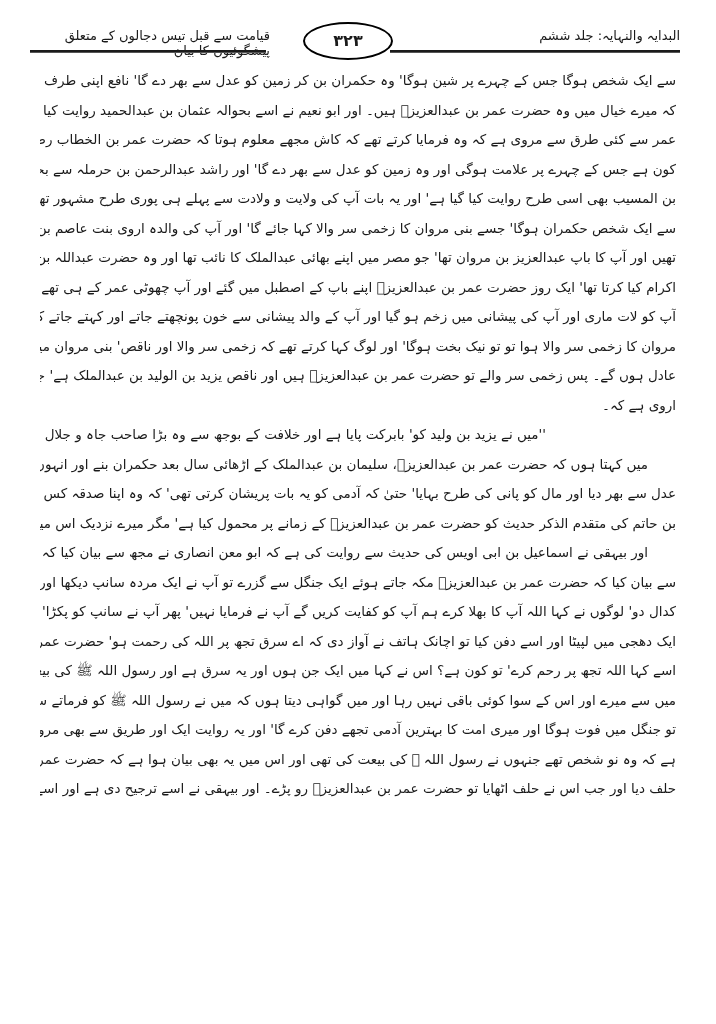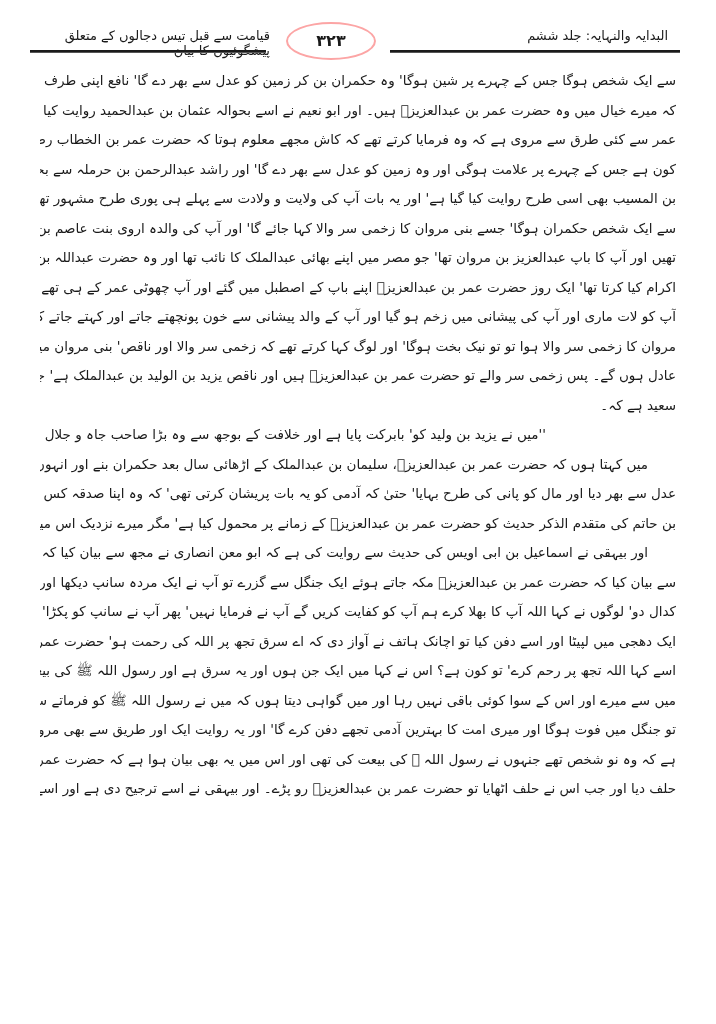--- a/index.html
+++ b/index.html
@@ -1,28 +1,28 @@
 <!DOCTYPE html>
 <html><head>
 <meta charset="utf-8">
 <style>
   html, body { margin: 0; padding: 0; background: #ffffff; }
   body { width: 716px; height: 1024px; position: relative; overflow: hidden;
          font-family: "DejaVu Sans", sans-serif; color: #1a1a1a; }
   .header { position: absolute; top: 22px; left: 30px; width: 650px; height: 36px; }
-  .hdr-right { position: absolute; right: 12px; top: 6px; width: 260px; direction: rtl;
+  .hdr-right { position: absolute; right: 0; top: 6px; width: 260px; direction: rtl;
                font-size: 13px; text-align: right; }
   .hdr-left { position: absolute; left: 0; top: 6px; width: 240px; direction: rtl;
               font-size: 13px; text-align: right; }
   .hdr-line-left { position: absolute; left: 0; top: 28px; width: 236px; height: 2px;
                    background: #1a1a1a; border-bottom: 1px solid #555; }
   .hdr-line-right { position: absolute; right: 0; top: 28px; width: 290px; height: 2px;
                     background: #1a1a1a; border-bottom: 1px solid #555; }
-  .page-num { position: absolute; left: 256px; top: 0; width: 86px; height: 34px;
-              border: 2px solid #fca5a5; border-radius: 50%; text-align: center;
+  .page-num { position: absolute; left: 273px; top: 0; width: 86px; height: 34px;
+              border: 2px solid #000000; border-radius: 50%; text-align: center;
               line-height: 34px; font-size: 16px; font-weight: bold; letter-spacing: 2px; }
   .body-text { position: absolute; top: 66px; left: 40px; width: 636px; direction: rtl;
                text-align: justify; font-family: "DejaVu Sans", sans-serif; font-size: 13.5px; }
   .line { height: 29.5px; line-height: 29.5px; white-space: nowrap; overflow: hidden;
           text-align-last: justify; }
   .line.short { text-align-last: right; }
   .line.indent { padding-right: 28px; }
   .line.quote { padding-right: 130px; text-align-last: right; }
   .line.center { text-align-last: center; padding-left: 80px; }
 </style>
@@ -42,21 +42,21 @@
   <div class="line">کہ میرے خیال میں وہ حضرت عمر بن عبدالعزیزؒ ہیں۔ اور ابو نعیم نے اسے بحوالہ عثمان بن عبدالحمید روایت کیا ہے اور یہ حضرت ابن</div>
   <div class="line">عمر سے کئی طرق سے مروی ہے کہ وہ فرمایا کرتے تھے کہ کاش مجھے معلوم ہوتا کہ حضرت عمر بن الخطاب رضی اللہ عنہ کی اولاد میں سے وہ</div>
   <div class="line">کون ہے جس کے چہرے پر علامت ہوگی اور وہ زمین کو عدل سے بھر دے گا' اور راشد عبدالرحمن بن حرملہ سے بحوالہ حضرت سعید</div>
   <div class="line">بن المسیب بھی اسی طرح روایت کیا گیا ہے' اور یہ بات آپ کی ولایت و ولادت سے پہلے ہی پوری طرح مشہور تھی کہ بنی امیہ میں</div>
   <div class="line">سے ایک شخص حکمران ہوگا' جسے بنی مروان کا زخمی سر والا کہا جائے گا' اور آپ کی والدہ اروی بنت عاصم بن عمر بن الخطاب رضی اللہ عنہ</div>
   <div class="line">تھیں اور آپ کا باپ عبدالعزیز بن مروان تھا' جو مصر میں اپنے بھائی عبدالملک کا نائب تھا اور وہ حضرت عبداللہ بن عمر رضی اللہ عنہما کا</div>
   <div class="line">اکرام کیا کرتا تھا' ایک روز حضرت عمر بن عبدالعزیزؒ اپنے باپ کے اصطبل میں گئے اور آپ چھوٹی عمر کے ہی تھے کہ گھوڑے نے</div>
   <div class="line">آپ کو لات ماری اور آپ کی پیشانی میں زخم ہو گیا اور آپ کے والد پیشانی سے خون پونچھتے جاتے اور کہتے جاتے کہ اگر تو بنی</div>
   <div class="line">مروان کا زخمی سر والا ہوا تو تو نیک بخت ہوگا' اور لوگ کہا کرتے تھے کہ زخمی سر والا اور ناقص' بنی مروان میں سے سب سے زیادہ</div>
   <div class="line">عادل ہوں گے۔ پس زخمی سر والے تو حضرت عمر بن عبدالعزیزؒ ہیں اور ناقص یزید بن الولید بن عبدالملک ہے' جس کے متعلق شاعر</div>
-  <div class="line short">سعید ہے کہ۔</div>
+  <div class="line short">اروی ہے کہ۔</div>
   <div class="line quote">''میں نے یزید بن ولید کو' بابرکت پایا ہے اور خلافت کے بوجھ سے وہ بڑا صاحب جاہ و جلال ہے''۔</div>
   <div class="line indent">میں کہتا ہوں کہ حضرت عمر بن عبدالعزیزؒ، سلیمان بن عبدالملک کے اڑھائی سال بعد حکمران بنے اور انہوں نے زمین کو</div>
   <div class="line">عدل سے بھر دیا اور مال کو پانی کی طرح بہایا' حتیٰ کہ آدمی کو یہ بات پریشان کرتی تھی' کہ وہ اپنا صدقہ کس کو دے اور بیہقی نے عدی</div>
   <div class="line">بن حاتم کی متقدم الذکر حدیث کو حضرت عمر بن عبدالعزیزؒ کے زمانے پر محمول کیا ہے' مگر میرے نزدیک اس میں اعتراض پایا جاتا</div>
   <div class="line indent">اور بیہقی نے اسماعیل بن ابی اویس کی حدیث سے روایت کی ہے کہ ابو معن انصاری نے مجھ سے بیان کیا کہ اسید نے ہم</div>
   <div class="line">سے بیان کیا کہ حضرت عمر بن عبدالعزیزؒ مکہ جاتے ہوئے ایک جنگل سے گزرے تو آپ نے ایک مردہ سانپ دیکھا اور فرمایا مجھے</div>
   <div class="line">کدال دو' لوگوں نے کہا اللہ آپ کا بھلا کرے ہم آپ کو کفایت کریں گے آپ نے فرمایا نہیں' پھر آپ نے سانپ کو پکڑا' پھر اسے</div>
   <div class="line">ایک دھجی میں لپیٹا اور اسے دفن کیا تو اچانک ہاتف نے آواز دی کہ اے سرق تجھ پر اللہ کی رحمت ہو' حضرت عمر بن عبدالعزیزؒ نے</div>
   <div class="line">اسے کہا اللہ تجھ پر رحم کرے' تو کون ہے؟ اس نے کہا میں ایک جن ہوں اور یہ سرق ہے اور رسول اللہ ﷺ کی بیعت کرنے والوں</div>
   <div class="line">میں سے میرے اور اس کے سوا کوئی باقی نہیں رہا اور میں گواہی دیتا ہوں کہ میں نے رسول اللہ ﷺ کو فرماتے سنا ہے کہ اے سرق</div>

